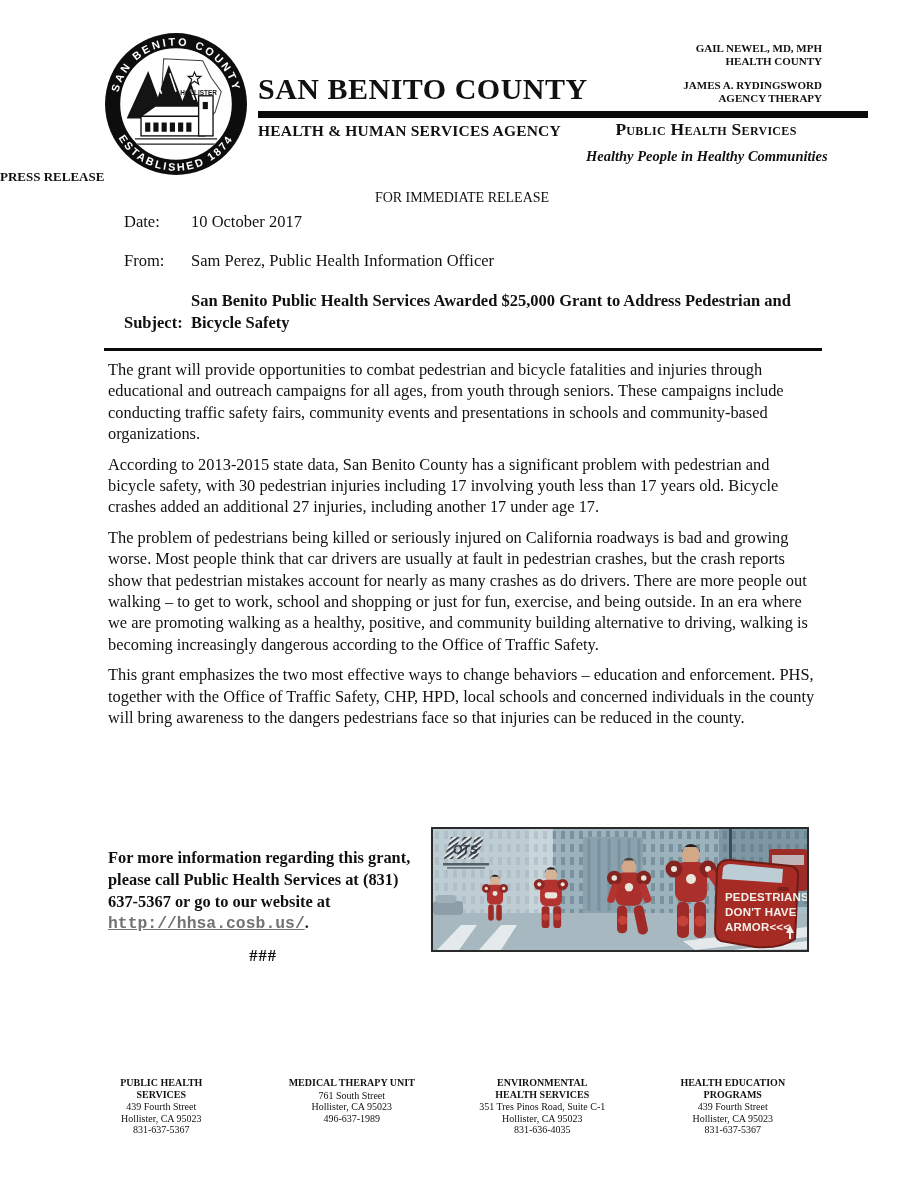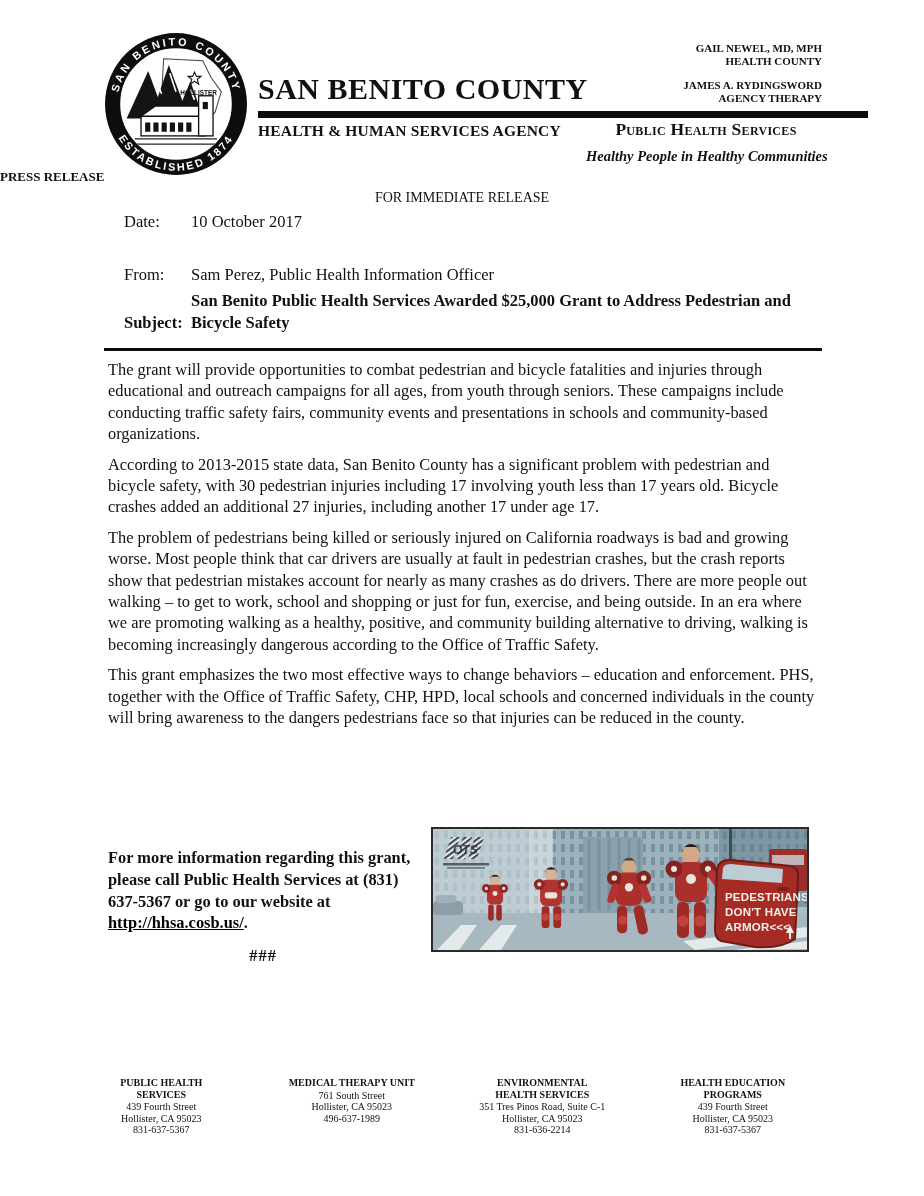--- a/index.html
+++ b/index.html
@@ -32,29 +32,29 @@
   .division { position:absolute; right:98px; top:119px; width:240px; text-align:center; }
   .division-title { font-variant:small-caps; font-weight:bold; font-size:17.5px; letter-spacing:.3px; white-space:nowrap; }
   .division-tag { font-style:italic; font-weight:bold; font-size:14.5px; margin-top:8px; white-space:nowrap; }
   
   .press-title { position:absolute; left:0; top:169px; width:100%; text-align:left; font-weight:bold; font-size:13px; }
   .press-sub   { position:absolute; left:0; top:190px; width:100%; text-align:center; font-size:14px; }
   .meta-row { position:absolute; left:108px; width:714px; display:flex; font-size:16.5px; line-height:21.5px;margin-left:16px; }
   .meta-label { flex:0 0 67px; }
   .meta-value { flex:1; }
   .row-date { top:211px; }
-  .row-from { top:264px; }
+  .row-from { top:250px; }
   .row-subject { top:290px; font-weight:bold;align-items:flex-end; }
   .row-subject .meta-label { flex-basis:67px; }
   .rule { position:absolute; left:104px; top:348px; width:718px; height:3px; background:#0a0a0a; }
   
   .body-text { position:absolute; left:108px; top:359px; width:712px; font-size:16.4px; line-height:21.3px; }
   .body-text p { margin-bottom:9.5px; }
   .more-info { position:absolute; left:108px; top:847px; width:308px; font-size:16.4px; line-height:21.8px; font-weight:bold; }
-  .more-info a { color:#000000; text-decoration:underline; font-weight:bold; }
+  .more-info a { color:#737373; text-decoration:underline; font-weight:bold;font-family:Liberation Mono, monospace; }
   .end-mark { position:absolute; left:113px; top:946px; width:300px; text-align:center; font-weight:bold; font-size:16.5px; letter-spacing:1px; }
   
   .photo { position:absolute; left:431px; top:827px; width:378px; height:125px; border:2px solid #2a2a2a; background:#c8d8e0; }
   .photo svg { display:block; }
   
   .footer { position:absolute; left:66px; top:1077px; width:762px; display:flex; }
   .f-col { flex:1 1 0; text-align:center; font-size:10px; line-height:11.5px; }
   .f-title { font-weight:bold; margin:0 auto 1px auto; max-width:130px; }
 </style>
 </head>
@@ -303,21 +303,21 @@
     <div class="f-col">
       <div class="f-title">MEDICAL THERAPY UNIT</div>
       <div>761 South Street</div>
       <div>Hollister, CA  95023</div>
       <div>496-637-1989</div>
     </div>
     <div class="f-col">
       <div class="f-title">ENVIRONMENTAL HEALTH SERVICES</div>
       <div>351 Tres Pinos Road, Suite C-1</div>
       <div>Hollister, CA  95023</div>
-      <div>831-636-2214</div>
+      <div>831-636-4035</div>
     </div>
     <div class="f-col">
       <div class="f-title">HEALTH EDUCATION PROGRAMS</div>
       <div>439 Fourth Street</div>
       <div>Hollister, CA  95023</div>
       <div>831-637-5367</div>
     </div>
   </div>
 
 </div>

